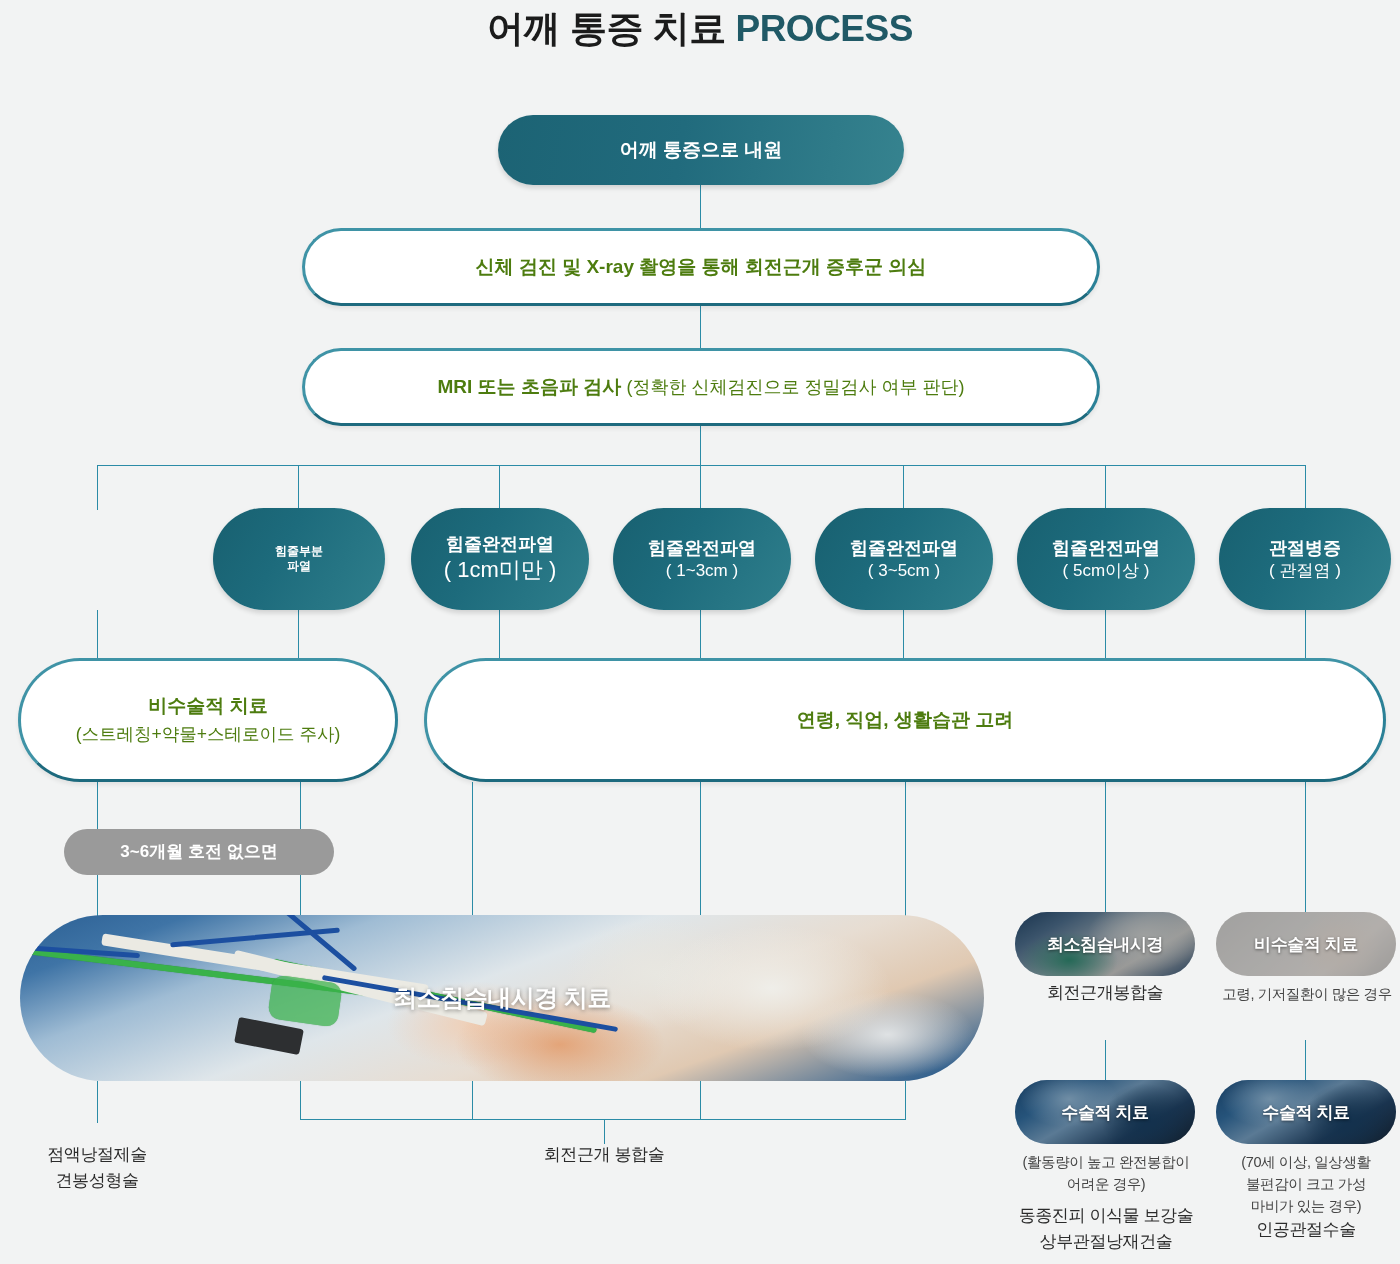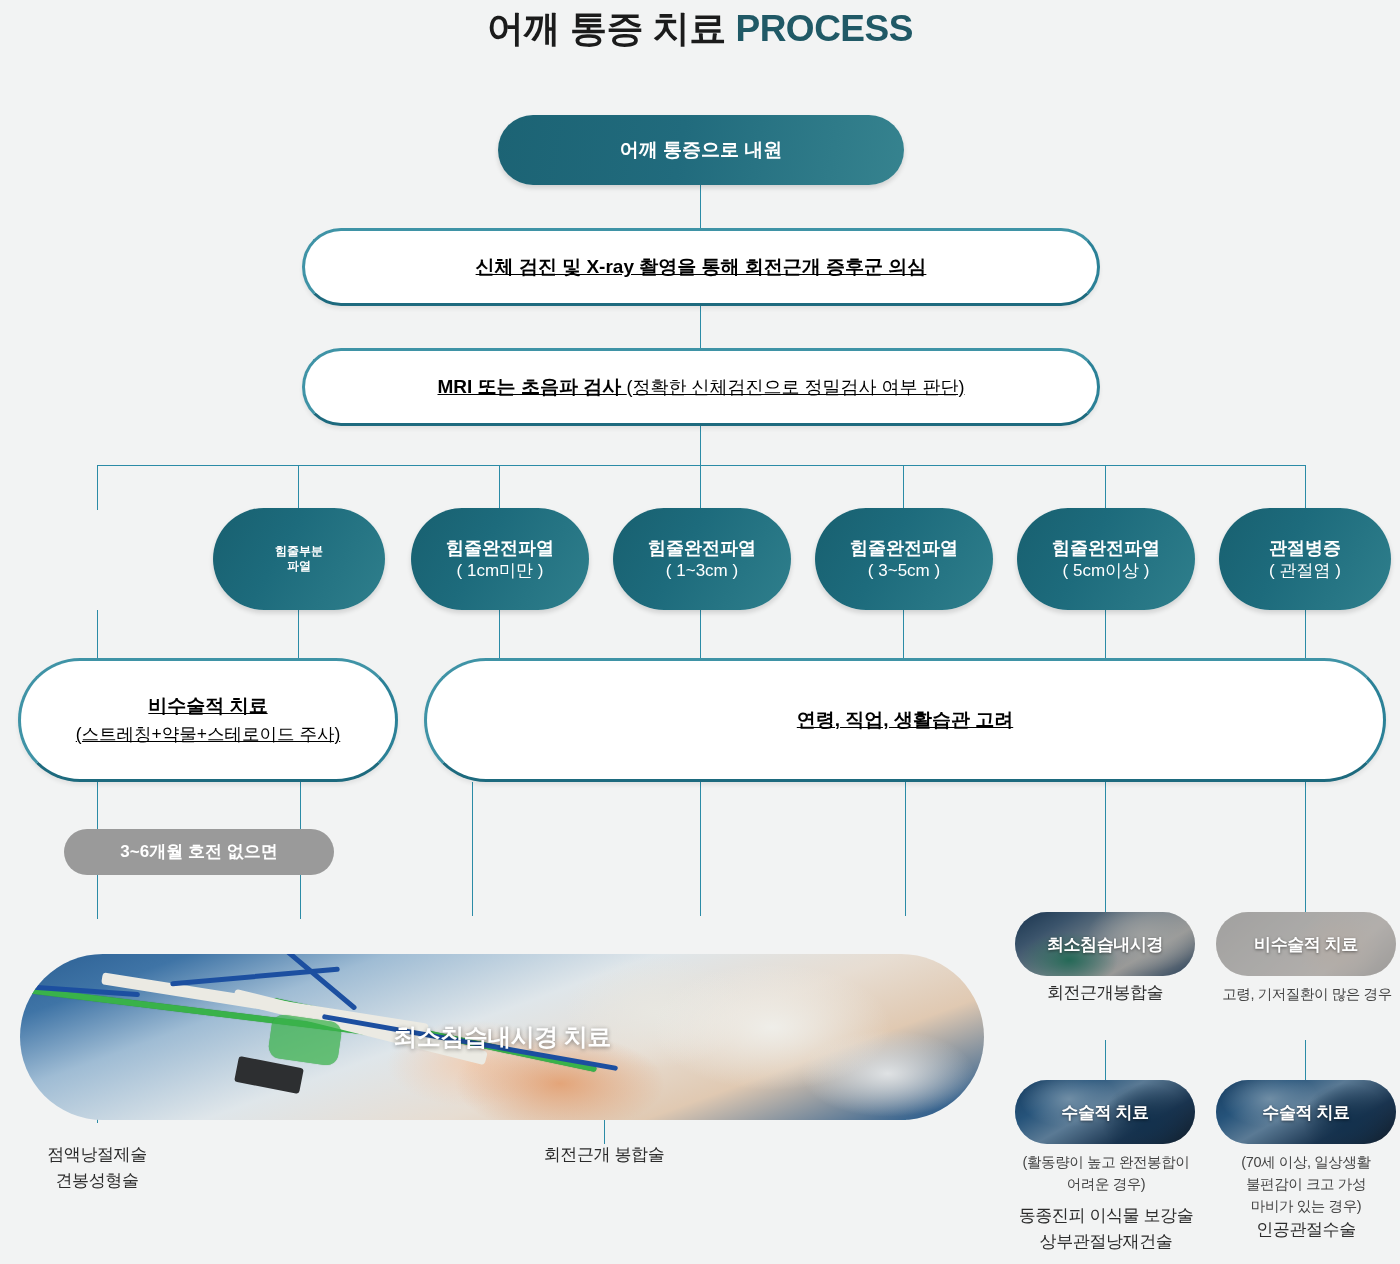--- a/index.html
+++ b/index.html
@@ -43,23 +43,22 @@
   .pill-dark.hero {
     background: linear-gradient(100deg, #1c6374 0%, #216b7d 45%, #36838f 100%);
   }
 
   
   .pill-outline {
     background: #ffffff;
     border: 3px solid;
     border-color: #3f93a6 #2b8197 #1d6a7e #3f93a6;
     border-radius: 999px;
-    color: #000000;
+    color: #4d7c0f;
     box-shadow: 0 3px 4px rgba(0,0,0,0.07);
-    text-decoration: underline;
   }
 
   .ln1 { font-weight: bold; }
   .ln2 { font-weight: normal; }
 
   
   .pill-gray {
     background: #9a9a9a;
     color: #ffffff;
     border-radius: 26px;
@@ -195,21 +194,21 @@
       <span class="ln1">MRI 또는 초음파 검사 </span><span class="ln2" style="font-size:18px;">(정확한 신체검진으로 정밀검사 여부 판단)</span>
     </div>
   </div>
 
   <div class="pill pill-dark" style="left:213px; top:508px; width:172px; height:102px; font-size:12px;">
     <div class="ln1">힘줄부분</div>
     <div class="ln1">파열</div>
   </div>
   <div class="pill pill-dark" style="left:411px; top:508px; width:178px; height:102px; font-size:18px;">
     <div class="ln1">힘줄완전파열</div>
-    <div class="ln2" style="font-size:17px;">( 1cm미만 )</div>
+    <div class="ln2" style="font-size:22px;">( 1cm미만 )</div>
   </div>
   <div class="pill pill-dark" style="left:613px; top:508px; width:178px; height:102px; font-size:18px;">
     <div class="ln1">힘줄완전파열</div>
     <div class="ln2" style="font-size:17px;">( 1~3cm )</div>
   </div>
   <div class="pill pill-dark" style="left:815px; top:508px; width:178px; height:102px; font-size:18px;">
     <div class="ln1">힘줄완전파열</div>
     <div class="ln2" style="font-size:17px;">( 3~5cm )</div>
   </div>
   <div class="pill pill-dark" style="left:1017px; top:508px; width:178px; height:102px; font-size:18px;">
@@ -227,21 +226,21 @@
   </div>
 
   <div class="pill pill-outline" style="left:424px; top:658px; width:962px; height:124px; font-size:19px;">
     <div class="ln1">연령, 직업, 생활습관 고려</div>
   </div>
 
   <div class="pill pill-gray" style="left:64px; top:829px; width:270px; height:46px; font-size:17px;">
     <div>3~6개월 호전 없으면</div>
   </div>
 
-  <div class="banner" style="left:20px; top:915px; width:964px; height:166px;margin-top:39px;">
+  <div class="banner" style="left:20px; top:915px; width:964px; height:166px;">
     <div class="ph scene-op">
       <div class="tube green" style="left:0px;  top:58px; width:420px; height:6px; transform:rotate(7deg);"></div>
       <div class="tube green" style="left:250px; top:78px; width:330px; height:6px; transform:rotate(12deg);"></div>
       <div class="tube clear" style="left:80px;  top:44px; width:330px; height:12px; transform:rotate(9deg);"></div>
       <div class="tube clear" style="left:210px; top:66px; width:260px; height:14px; transform:rotate(14deg);"></div>
       <div class="tube blue" style="left:150px; top:20px; width:170px; height:5px; transform:rotate(-5deg);"></div>
       <div class="tube blue" style="left:230px; top:14px; width:120px; height:5px; transform:rotate(40deg);"></div>
       <div class="tube blue" style="left:300px; top:86px; width:300px; height:5px; transform:rotate(10deg);"></div>
       <div class="tube blue" style="left:0px;   top:34px; width:120px; height:5px; transform:rotate(4deg);"></div>
       <div class="blackpad" style="left:216px; top:108px; width:66px; height:26px; transform:rotate(11deg);"></div>

